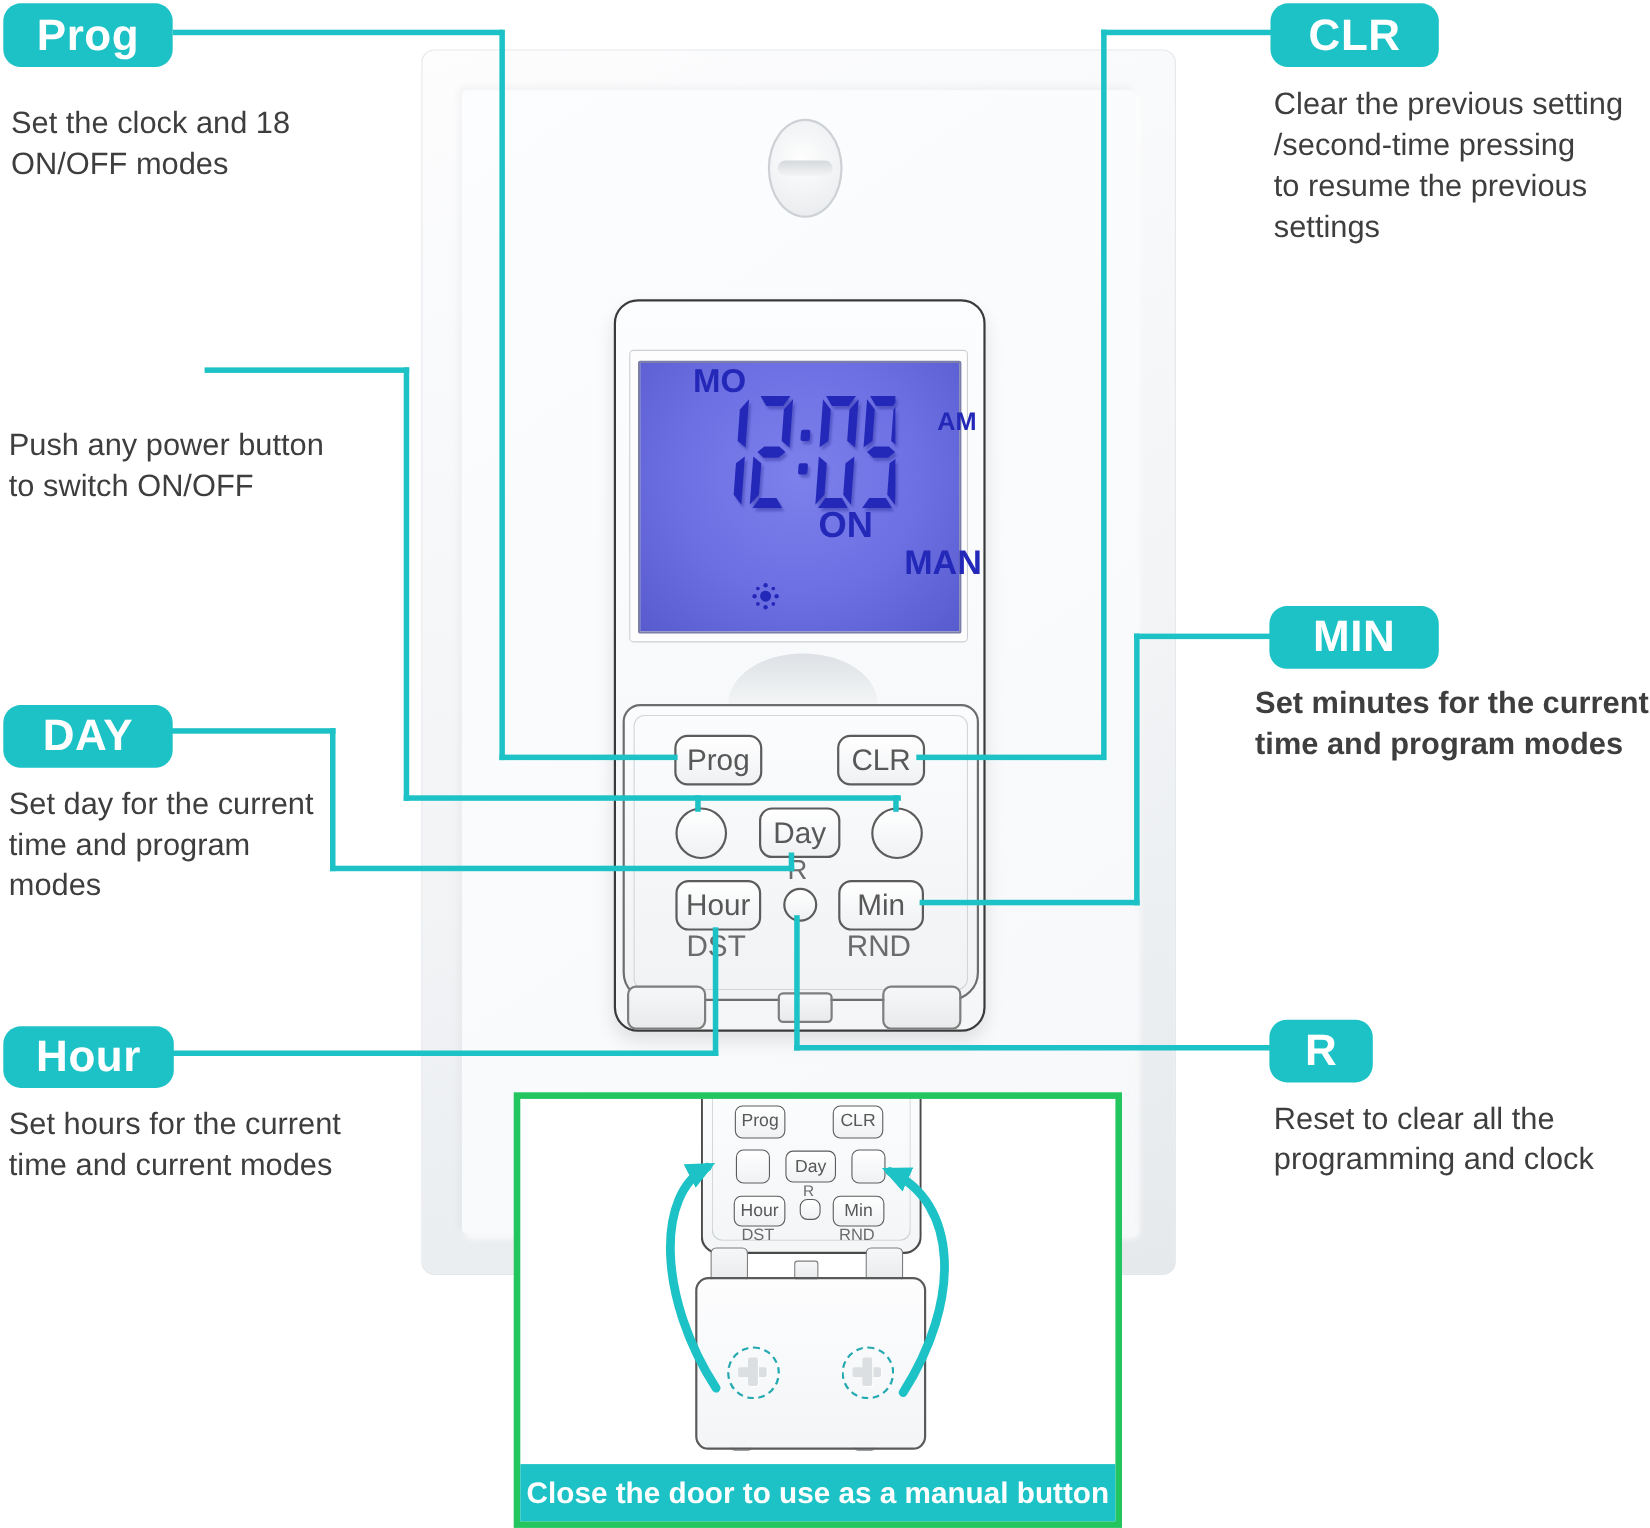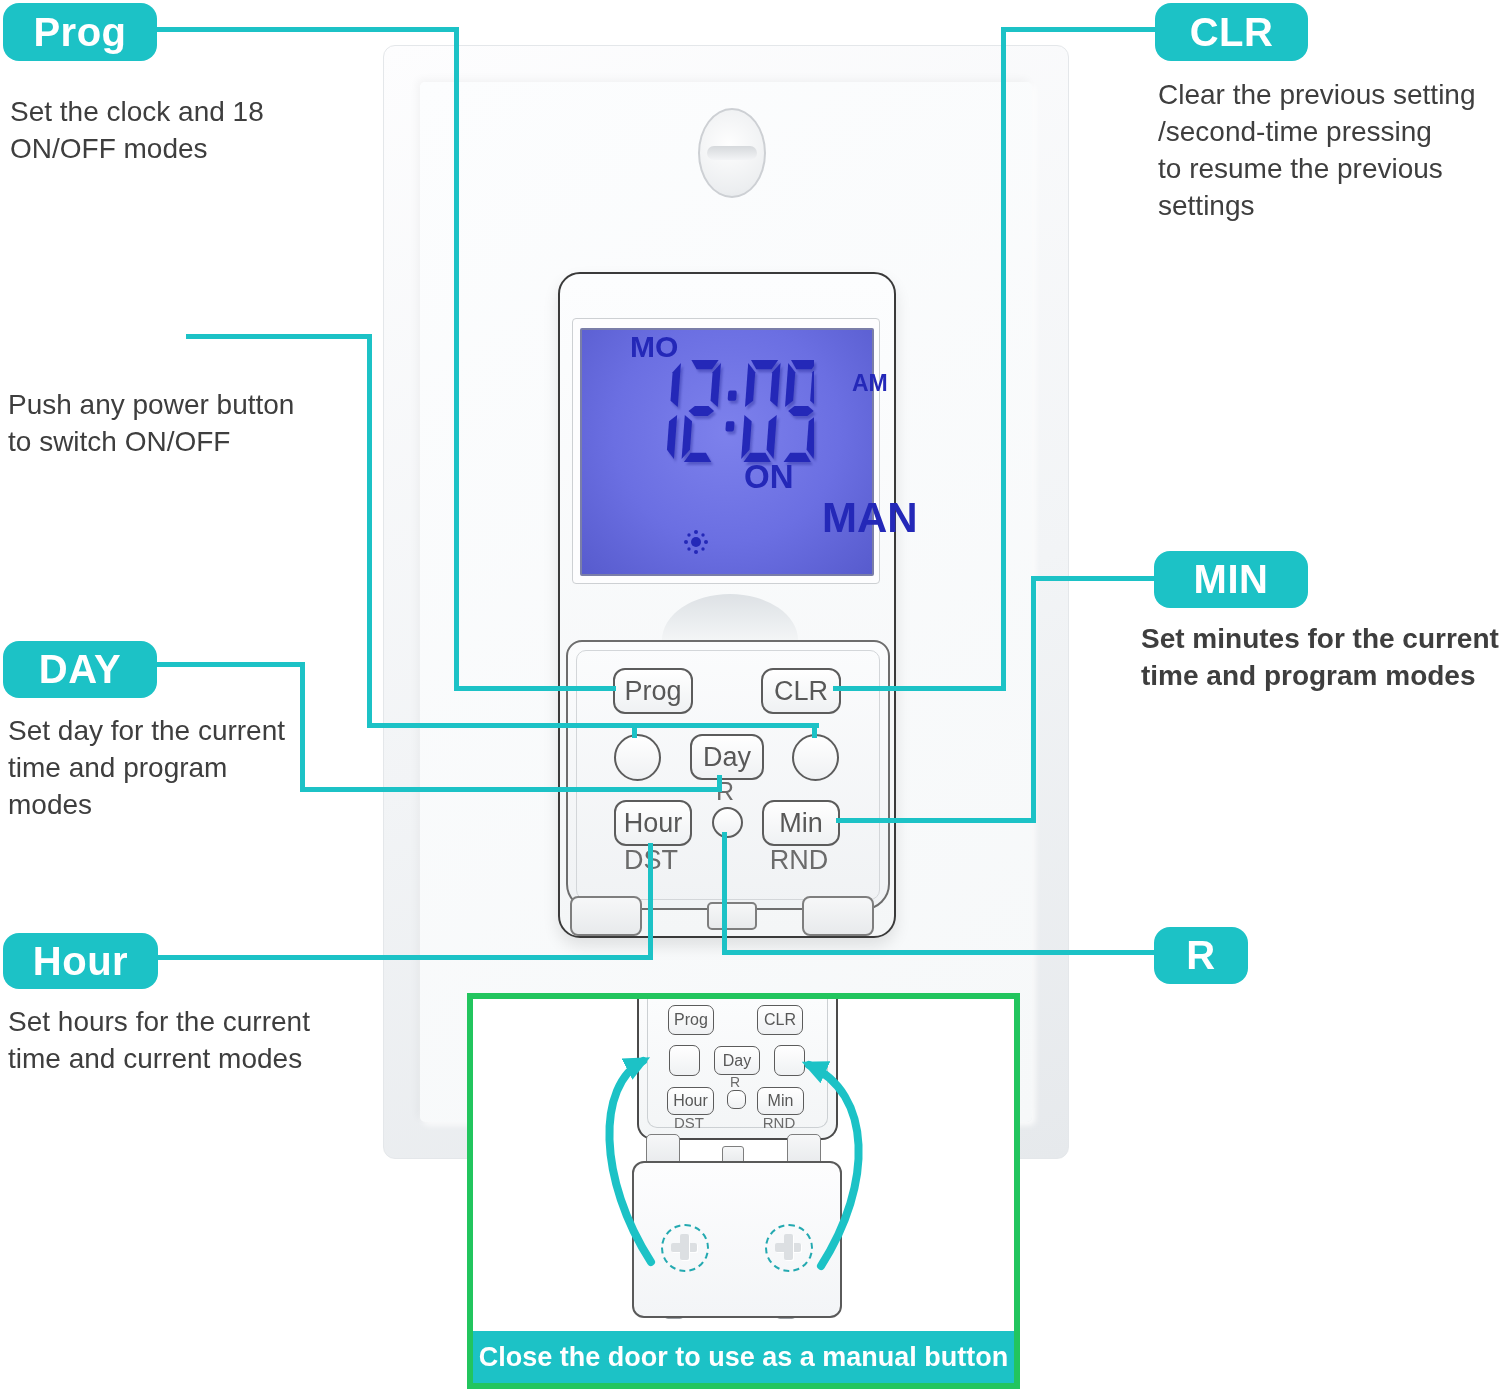--- a/index.html
+++ b/index.html
@@ -166,21 +166,21 @@
         <g transform="translate(164,0)">
           <polygon points="0,3 9,12 9,40 0,46"></polygon>
         </g>
         <g transform="translate(164,0)">
           <polygon points="4,50 11,45 27,45 34,50 27,55 11,55"></polygon>
         </g>
       </g>
     </svg>
   <div class="lcd-txt" style="left:814px;top:370px;font-size:23px;">AM</div>
   <div class="lcd-txt" style="left:706px;top:458px;font-size:33px;">ON</div>
-  <div class="lcd-txt" style="left:784px;top:494px;font-size:42px;">MAN</div>
+  <div class="lcd-txt" style="left:784px;top:494px;font-size:31px;">MAN</div>
   <svg style="position:absolute;left:682px;top:528px;z-index:13;" width="28" height="28" viewBox="0 0 28 28">
     <g fill="#2428b8">
         <circle cx="14" cy="14" r="5"></circle>
       <circle cx="14" cy="4" r="2"></circle>
         <circle cx="14" cy="24" r="2"></circle>
       <circle cx="4" cy="14" r="2"></circle>
         <circle cx="24" cy="14" r="2"></circle>
       <circle cx="7" cy="7" r="1.7"></circle>
         <circle cx="21" cy="7" r="1.7"></circle>
       <circle cx="7" cy="21" r="1.7"></circle>
@@ -256,20 +256,22 @@
 
   <div class="badge" style="left:1154px;top:551px;width:154px;height:57px;">MIN</div>
   <div class="desc" style="left:1141px;top:620px;font-weight:bold;">Set minutes for the current
 time and program modes</div>
 
   <div class="badge" style="left:3px;top:933px;width:155px;height:56px;">Hour</div>
   <div class="desc" style="left:8px;top:1003px;">Set hours for the current
 time and current modes</div>
 
   <div class="badge" style="left:1154px;top:927px;width:94px;height:57px;">R</div>
+  <div class="desc" style="left:1158px;top:998px;">Reset to clear all the
+programming and clock</div>
 
   <div class="inset">
     <div class="caption">Close the door to use as a manual button</div>
   </div>
 
   <div class="mini-unit">
     <div class="mini-recess"></div>
   </div>
   <div class="mbtn" style="left:668px;top:1005px;width:44px;height:28px;">Prog</div>
   <div class="mbtn" style="left:757px;top:1005px;width:44px;height:28px;">CLR</div>

